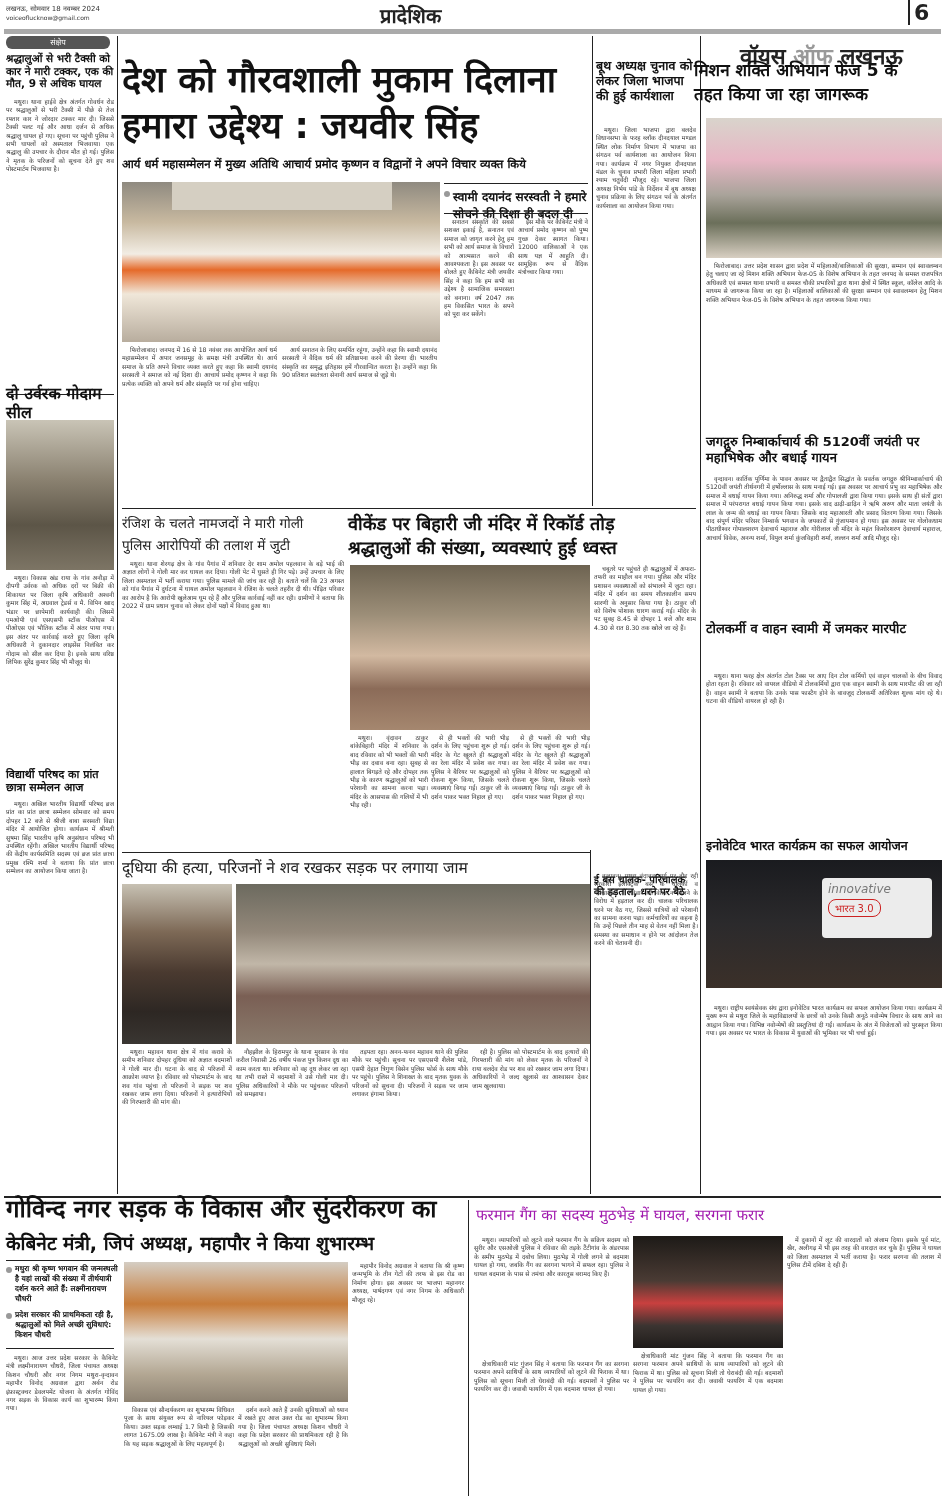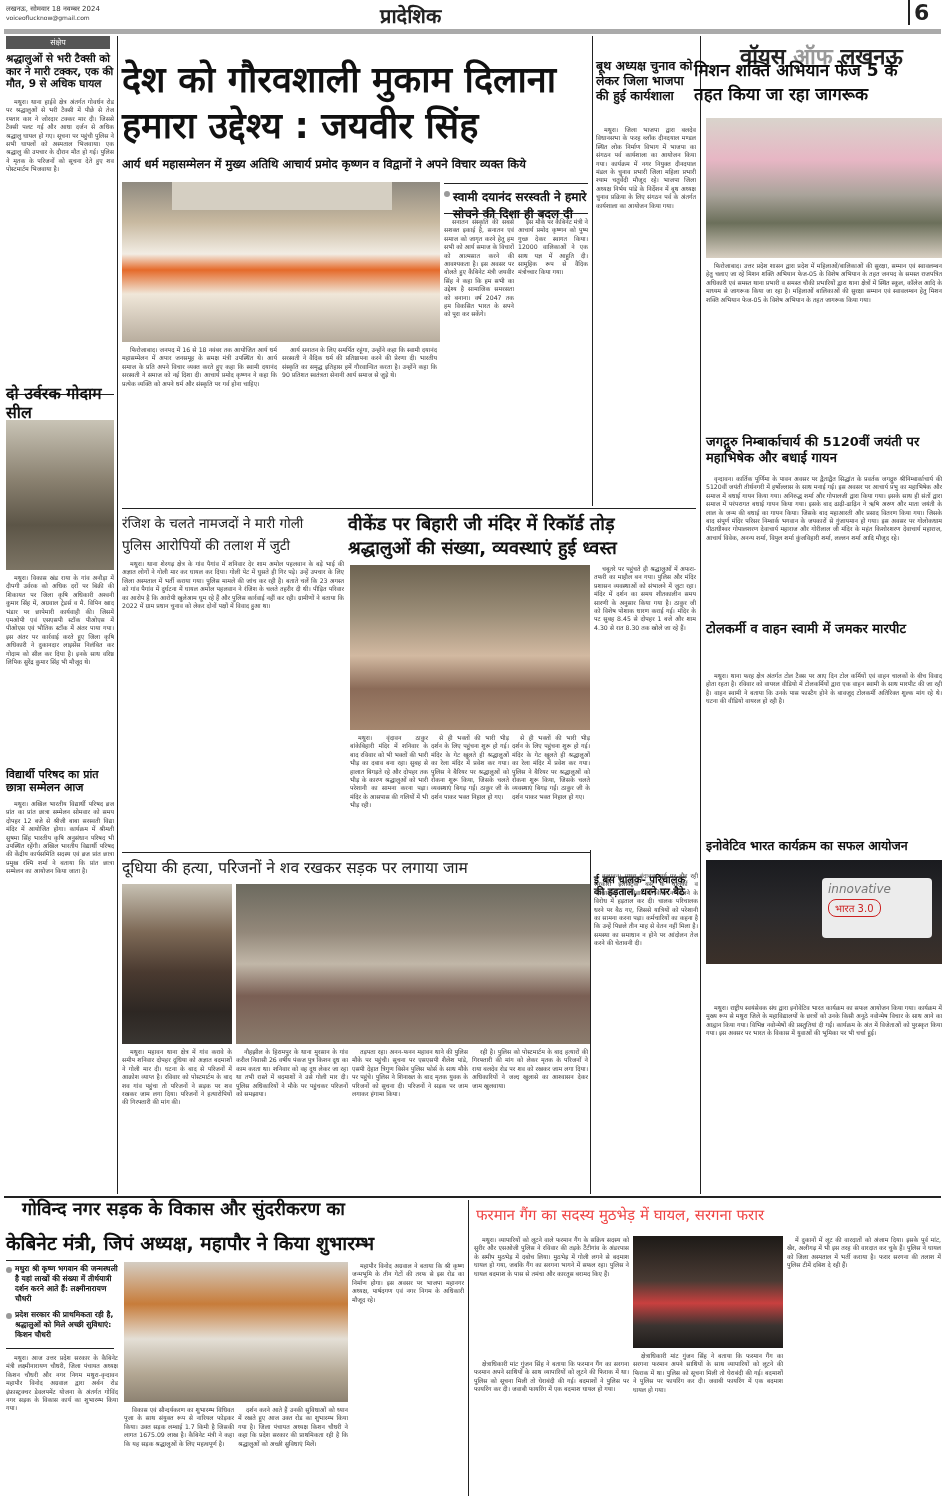--- a/index.html
+++ b/index.html
@@ -12,21 +12,21 @@
   .mh-section { left: 380px; top: 2px; font-size: 20px; font-weight: bold; color: #222; }
   .mh-brand { left: 740px; top: 0px; font-size: 22px; font-weight: bold; color: #222; margin-top: 40px; }
   .mh-brand .light { color: #999; }
   .mh-page { left: 908px; top: 0px; font-size: 22px; font-weight: bold; color: #222; border-left: 2px solid #222; padding-left: 4px; }
   .rule-top { left: 4px; top: 29px; width: 937px; height: 5px; background: #aaa; }
   .vrule { background: #222; width: 1px; }
   .hrule { background: #222; height: 1px; }
   .body-text { font-size: 6.2px; line-height: 8.4px; color: #333; text-align: justify; overflow: hidden; }
   .body-text p { margin-bottom: 2px; text-indent: 8px; }
   .photo { overflow: hidden; }
-  .samkshep { left: 6px; top: 36px; width: 104px; height: 13px; background: #555; color: #fff; font-size: 8px; text-align: center; line-height: 13px; }
+  .samkshep { left: 6px; top: 36px; width: 104px; height: 13px; background: #555; color: #fff; font-size: 8px; text-align: center; line-height: 13px; border-radius: 6px; }
   .h-small { font-weight: bold; color: #111; line-height: 1.2; }
   .bullet { display: flex; gap: 3px; align-items: flex-start; font-weight: bold; }
   .bullet .dot { width: 6px; height: 6px; border-radius: 50%; background: #999; margin-top: 3px; flex: none; }
 </style>
 </head>
 <body>
 
 <div class="abs masthead">
   <div class="abs mh-date">लखनऊ, सोमवार 18 नवम्बर 2024</div>
   <div class="abs mh-email">voiceoflucknow@gmail.com</div>
@@ -96,21 +96,21 @@
   </div>
 <div class="abs h-small" style="left:706px;top:434px;width:236px;font-size:13px;">जगद्गुरु निम्बार्काचार्य की 5120वीं जयंती पर महाभिषेक और बधाई गायन</div>
 <div class="abs body-text" style="left:706px;top:475px;width:236px;height:170px;">
     <p>वृन्दावन। कार्तिक पूर्णिमा के पावन अवसर पर द्वैताद्वैत सिद्धांत के प्रवर्तक जगद्गुरु श्रीनिम्बार्काचार्य की 5120वीं जयंती तीर्थनगरी में हर्षोल्लास के साथ मनाई गई। इस अवसर पर आचार्य प्रभु का महाभिषेक और समाज में बधाई गायन किया गया। अनिरुद्ध शर्मा और गोपालजी द्वारा किया गया। इसके साथ ही संतों द्वारा समाज में परंपरागत बधाई गायन किया गया। इसके बाद ढाढ़ी-ढाढ़िन ने ऋषि अरुण और माता जयंती के लाल के जन्म की बधाई का गायन किया। जिसके बाद महाआरती और प्रसाद वितरण किया गया। जिसके बाद संपूर्ण मंदिर परिसर निम्बार्क भगवान के जयकारों से गुंजायमान हो गया। इस अवसर पर गोलोकधाम पीठाधीश्वर गोपालशरण देवाचार्य महाराज और गोरीलाल जी मंदिर के महंत किशोरशरण देवाचार्य महाराज, आचार्य विवेक, अनन्य शर्मा, विपुल शर्मा कुंजविहारी शर्मा, लल्लन शर्मा आदि मौजूद रहे।</p>
   </div>
 <div class="abs h-small" style="left:706px;top:621px;width:236px;font-size:13px;">टोलकर्मी व वाहन स्वामी में जमकर मारपीट</div>
 <div class="abs body-text" style="left:706px;top:672px;width:236px;height:150px;">
     <p>मथुरा। थाना फरह क्षेत्र अंतर्गत टोल टैक्स पर आए दिन टोल कर्मियों एवं वाहन चालकों के बीच विवाद होता रहता है। रविवार को वायरल वीडियो में टोलकर्मियों द्वारा एक वाहन स्वामी के साथ मारपीट की जा रही है। वाहन स्वामी ने बताया कि उनके पास फास्टैग होने के बावजूद टोलकर्मी अतिरिक्त शुल्क मांग रहे थे। घटना की वीडियो वायरल हो रही है।</p>
   </div>
 <div class="abs h-small" style="left:706px;top:838px;width:236px;font-size:12.5px;">इनोवेटिव भारत कार्यक्रम का सफल आयोजन</div>
-<div class="abs photo" style="left:706px;top:860px;width:236px;height:104px;background:linear-gradient(180deg,#1a1b1f 0%,#2b2a2c 50%,#3b3029 100%);">
+<div class="abs photo" style="left:706px;top:860px;width:236px;height:128px;background:linear-gradient(180deg,#1a1b1f 0%,#2b2a2c 50%,#3b3029 100%);">
   <div style="position:absolute;right:10px;top:18px;width:110px;height:60px;background:#ececec;border-radius:4px;padding:4px 6px;">
     <div style="font-size:12px;color:#777;font-style:italic;">innovative</div>
     <div style="display:inline-block;margin-top:3px;font-size:10px;color:#c22;border:1px solid #c22;border-radius:8px;padding:1px 6px;">भारत 3.0</div>
   </div>
 </div>
 <div class="abs body-text" style="left:706px;top:1004px;width:236px;height:190px;">
     <p>मथुरा। राष्ट्रीय स्वयंसेवक संघ द्वारा इनोवेटिव भारत कार्यक्रम का सफल आयोजन किया गया। कार्यक्रम में मुख्य रूप से मथुरा जिले के महाविद्यालयों के छात्रों को उनके किसी अनूठे नवोन्मेष विचार के साथ आने का आह्वान किया गया। विभिन्न नवोन्मेषों की प्रस्तुतियां दी गईं। कार्यक्रम के अंत में विजेताओं को पुरस्कृत किया गया। इस अवसर पर भारत के विकास में युवाओं की भूमिका पर भी चर्चा हुई।</p>
   </div>
 
 <div class="abs hrule" style="left:122px;top:508px;width:574px;"></div>
@@ -154,21 +154,21 @@
   </div>
 <div class="abs body-text" style="left:352px;top:1048px;width:116px;height:146px;">
     <p>तड़पता रहा। अनन-फनन महावन थाने की पुलिस मौके पर पहुंची। सूचना पर एसएसपी शैलेश पांडे, एसपी देहात त्रिगुण बिसेन पुलिस फोर्स के साथ मौके पर पहुंचे। पुलिस ने शिनाख्त के बाद मृतक युवक के परिजनों को सूचना दी। परिजनों ने सड़क पर जाम लगाकर हंगामा किया।</p>
   </div>
 <div class="abs body-text" style="left:472px;top:1048px;width:116px;height:146px;">
     <p>रही है। पुलिस को पोस्टमार्टम के बाद हत्यारों की गिरफ्तारी की मांग को लेकर मृतक के परिजनों ने राया बलदेव रोड पर शव को रखकर जाम लगा दिया। अधिकारियों ने जल्द खुलासे का आश्वासन देकर जाम खुलवाया।</p>
   </div>
 
 <div class="abs" style="left:4px;top:1196px;width:937px;height:2px;background:#222;"></div>
 
-<div class="abs h-small" style="left:6px;top:1196px;width:462px;font-size:18px;line-height:26px;margin-left:16px;">गोविन्द नगर सड़क के विकास और सुंदरीकरण का</div>
+<div class="abs h-small" style="left:6px;top:1196px;width:462px;font-size:24px;line-height:26px;">गोविन्द नगर सड़क के विकास और सुंदरीकरण का</div>
 <div class="abs h-small" style="left:6px;top:1230px;width:462px;font-size:19px;line-height:26px;">केबिनेट मंत्री, जिपं अध्यक्ष, महापौर ने किया शुभारम्भ</div>
 <div class="abs hrule" style="left:6px;top:1260px;width:108px;"></div>
 <div class="abs bullet" style="left:6px;top:1264px;width:114px;font-size:7.5px;line-height:10px;">
     <span class="dot"></span>
     <span>मथुरा श्री कृष्ण भगवान की जन्मस्थली है यहां लाखों की संख्या में तीर्थयात्री दर्शन करने आते हैं: लक्ष्मीनारायण चौधरी</span>
   </div>
 <div class="abs bullet" style="left:6px;top:1310px;width:114px;font-size:7.5px;line-height:10px;">
     <span class="dot"></span>
     <span>प्रदेश सरकार की प्राथमिकता रही है, श्रद्धालुओं को मिले अच्छी सुविधाएं: किशन चौधरी</span>
   </div>
@@ -181,21 +181,21 @@
     <p>विकास एवं सौन्दर्यकरण का शुभारम्भ विधिवत पूजा के साथ संयुक्त रूप से नारियल फोड़कर किया। उक्त सड़क लम्बाई 1.7 किमी है जिसकी लागत 1675.09 लाख है। कैबिनेट मंत्री ने कहा कि यह सड़क श्रद्धालुओं के लिए महत्वपूर्ण है।</p>
   </div>
 <div class="abs body-text" style="left:238px;top:1406px;width:110px;height:90px;">
     <p>दर्शन करने आते हैं उनकी सुविधाओं को ध्यान में रखते हुए आज उक्त रोड का शुभारम्भ किया गया है। जिला पंचायत अध्यक्ष किशन चौधरी ने कहा कि प्रदेश सरकार की प्राथमिकता रही है कि श्रद्धालुओं को अच्छी सुविधाएं मिलें।</p>
   </div>
 <div class="abs body-text" style="left:352px;top:1262px;width:112px;height:234px;">
     <p>महापौर विनोद अग्रवाल ने बताया कि श्री कृष्ण जन्मभूमि के तीन गेटों की तरफ से इस रोड का निर्माण होगा। इस अवसर पर भाजपा महानगर अध्यक्ष, पार्षदगण एवं नगर निगम के अधिकारी मौजूद रहे।</p>
   </div>
 <div class="abs vrule" style="left:468px;top:1200px;height:296px;"></div>
 
-<div class="abs" style="left:476px;top:1204px;width:465px;font-size:15px;line-height:22px;color:#ef4444;">फरमान गैंग का सदस्य मुठभेड़ में घायल, सरगना फरार</div>
+<div class="abs" style="left:476px;top:1204px;width:465px;font-size:15px;line-height:22px;color:#a21caf;">फरमान गैंग का सदस्य मुठभेड़ में घायल, सरगना फरार</div>
 <div class="abs body-text" style="left:474px;top:1236px;width:155px;height:120px;">
     <p>मथुरा। व्यापारियों को लूटने वाले फरमान गैंग के सक्रिय सदस्य को सुरीर और एसओजी पुलिस ने रविवार की तड़के टैंटीगांव के अंडरपास के समीप मुठभेड़ में दबोच लिया। मुठभेड़ में गोली लगने से बदमाश घायल हो गया, जबकि गैंग का सरगना भागने में सफल रहा। पुलिस ने घायल बदमाश के पास से तमंचा और कारतूस बरामद किए हैं।</p>
   </div>
 <div class="abs photo" style="left:633px;top:1236px;width:150px;height:112px;background:linear-gradient(180deg,#1d1a17 0%,#4a3b34 40%,#c9403f 60%,#3b3431 80%,#1f1c1a 100%);"></div>
 <div class="abs body-text" style="left:474px;top:1360px;width:155px;height:136px;">
     <p>क्षेत्राधिकारी मांट गुंजन सिंह ने बताया कि फरमान गैंग का सरगना फरमान अपने साथियों के साथ व्यापारियों को लूटने की फिराक में था। पुलिस को सूचना मिली तो घेराबंदी की गई। बदमाशों ने पुलिस पर फायरिंग कर दी। जवाबी फायरिंग में एक बदमाश घायल हो गया।</p>
   </div>
 <div class="abs body-text" style="left:633px;top:1352px;width:150px;height:144px;">
     <p>क्षेत्राधिकारी मांट गुंजन सिंह ने बताया कि फरमान गैंग का सरगना फरमान अपने साथियों के साथ व्यापारियों को लूटने की फिराक में था। पुलिस को सूचना मिली तो घेराबंदी की गई। बदमाशों ने पुलिस पर फायरिंग कर दी। जवाबी फायरिंग में एक बदमाश घायल हो गया।</p>
   </div>

